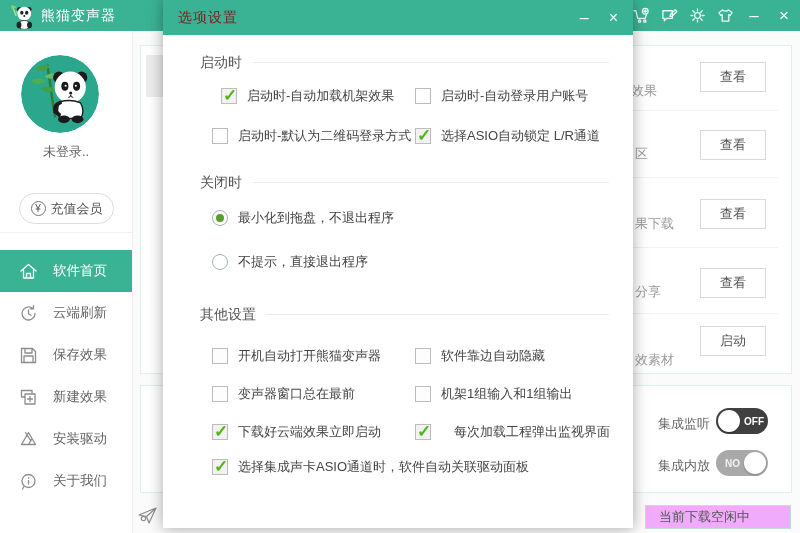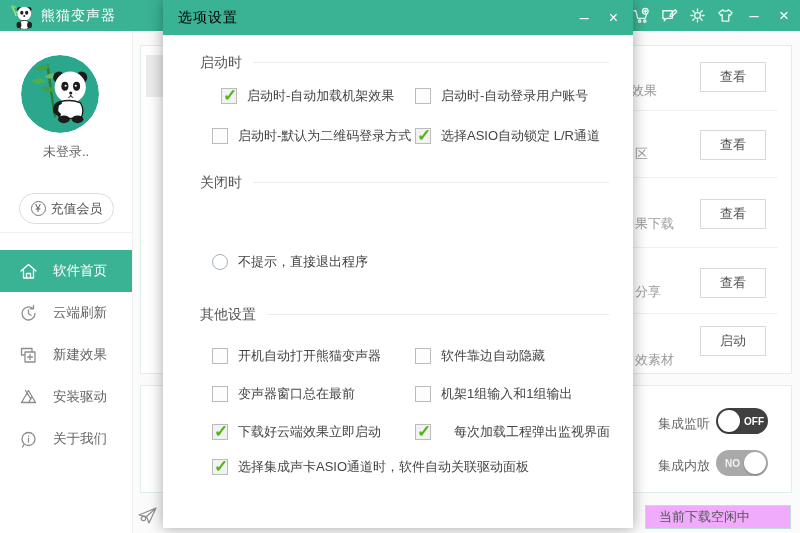--- a/index.html
+++ b/index.html
@@ -46,21 +46,21 @@
   .toggle.off .knob { order:1; margin-left:4px; }
   .knob { width:22px; height:22px; border-radius:50%; background:#fff; box-shadow:0 1px 2px rgba(0,0,0,.25); }
   .tog-txt { font-size:10px; font-weight:bold; }
   .status-box { position:absolute; left:512px; top:474px; width:146px; height:24px; border:1px solid #bfe0d6; background:#f0abfc; color:#555; font-size:13px; display:flex; align-items:center; padding-left:13px; }
   .plane { position:absolute; left:4px; top:473px; width:22px; height:22px; }
   .plane svg { width:22px; height:22px; stroke:#8d8d8d; fill:none; stroke-width:1.2; stroke-linejoin:round; }
 
   
   .dialog { position:absolute; left:163px; top:0; width:470px; height:528px; background:#fff; box-shadow:0 0 14px rgba(0,0,0,.35); z-index:5; }
   .dlg-header { height:35px; background:#3ab394; display:flex; align-items:center; padding:0 15px; }
-  .dlg-title { color:#000000; font-size:14px; letter-spacing:1px; }
+  .dlg-title { color:#7f1d1d; font-size:14px; letter-spacing:1px; }
   .dlg-ctrl { margin-left:auto; display:flex; gap:20px; }
   .dlg-min, .dlg-close { color:#fff; font-size:16px; cursor:pointer; line-height:35px; }
   .sec-title { position:absolute; left:37px; color:#555; font-size:14px; }
   .sec-line { position:absolute; right:24px; height:1px; background:#ebebeb; }
   .opt { position:absolute; display:flex; align-items:center; gap:10px; height:24px; color:#444; font-size:13px; cursor:pointer; white-space:nowrap; }
   .cb { width:16px; height:16px; border:1px solid #bcbcbc; background:#fdfdfd; position:relative; flex:0 0 auto; }
   .cb.checked { background:#f2f2f2; }
   .cb.checked::after { content:"✓"; position:absolute; left:1px; top:-4px; color:#54b416; font-size:17px; font-weight:bold; }
   .radio { width:16px; height:16px; border:1px solid #a3b2bc; border-radius:50%; background:#fff; position:relative; flex:0 0 auto; }
   .radio.sel::after { content:""; position:absolute; left:3px; top:3px; width:8px; height:8px; border-radius:50%; background:#569e2d; }
@@ -155,20 +155,26 @@
         <span>软件首页</span>
       </div>
       <div class="menu-item">
         <svg viewBox="0 0 19 19">
             <path d="M16 9.5 a6.5 6.5 0 1 1 -2.2 -4.9 M14.5 1.5 v3.3 h-3.3 M9.5 6 v3.8 l2.5 1.5"></path>
           </svg>
         <span>云端刷新</span>
       </div>
       <div class="menu-item">
         <svg viewBox="0 0 19 19">
+            <path d="M2.5 2.5 h11 l3 3 v11 h-14 z M6 2.5 v4.5 h7 V2.5 M5 16 v-6 h9 v6"></path>
+          </svg>
+        <span>保存效果</span>
+      </div>
+      <div class="menu-item">
+        <svg viewBox="0 0 19 19">
             <path d="M6 6 h10 v10 H6 z M6 9 H2.5 V2.5 H13 V6 M11 8.5 v5 M8.5 11 h5"></path>
           </svg>
         <span>新建效果</span>
       </div>
       <div class="menu-item">
         <svg viewBox="0 0 19 19">
             <path d="M9.5 2.5 L16.5 14.5 H2.5 Z M6.5 2.5 L12 11 M9.5 14.5 L13 8.5"></path>
           </svg>
         <span>安装驱动</span>
       </div>
@@ -252,20 +258,24 @@
       <span>启动时-默认为二维码登录方式</span>
     </label>
     <label class="opt" style="left:252px; top:124px;">
       <span class="cb checked"></span>
       <span>选择ASIO自动锁定 L/R通道</span>
     </label>
 
     <div class="sec-title" style="top:174px;">关闭时</div>
     <div class="sec-line" style="left:90px; top:182px;"></div>
 
+    <label class="opt" style="left:49px; top:206px;">
+      <span class="radio sel"></span>
+      <span>最小化到拖盘，不退出程序</span>
+    </label>
     <label class="opt" style="left:49px; top:250px;">
       <span class="radio"></span>
       <span>不提示，直接退出程序</span>
     </label>
 
     <div class="sec-title" style="top:306px;">其他设置</div>
     <div class="sec-line" style="left:104px; top:314px;"></div>
 
     <label class="opt" style="left:49px; top:344px;">
       <span class="cb"></span>

